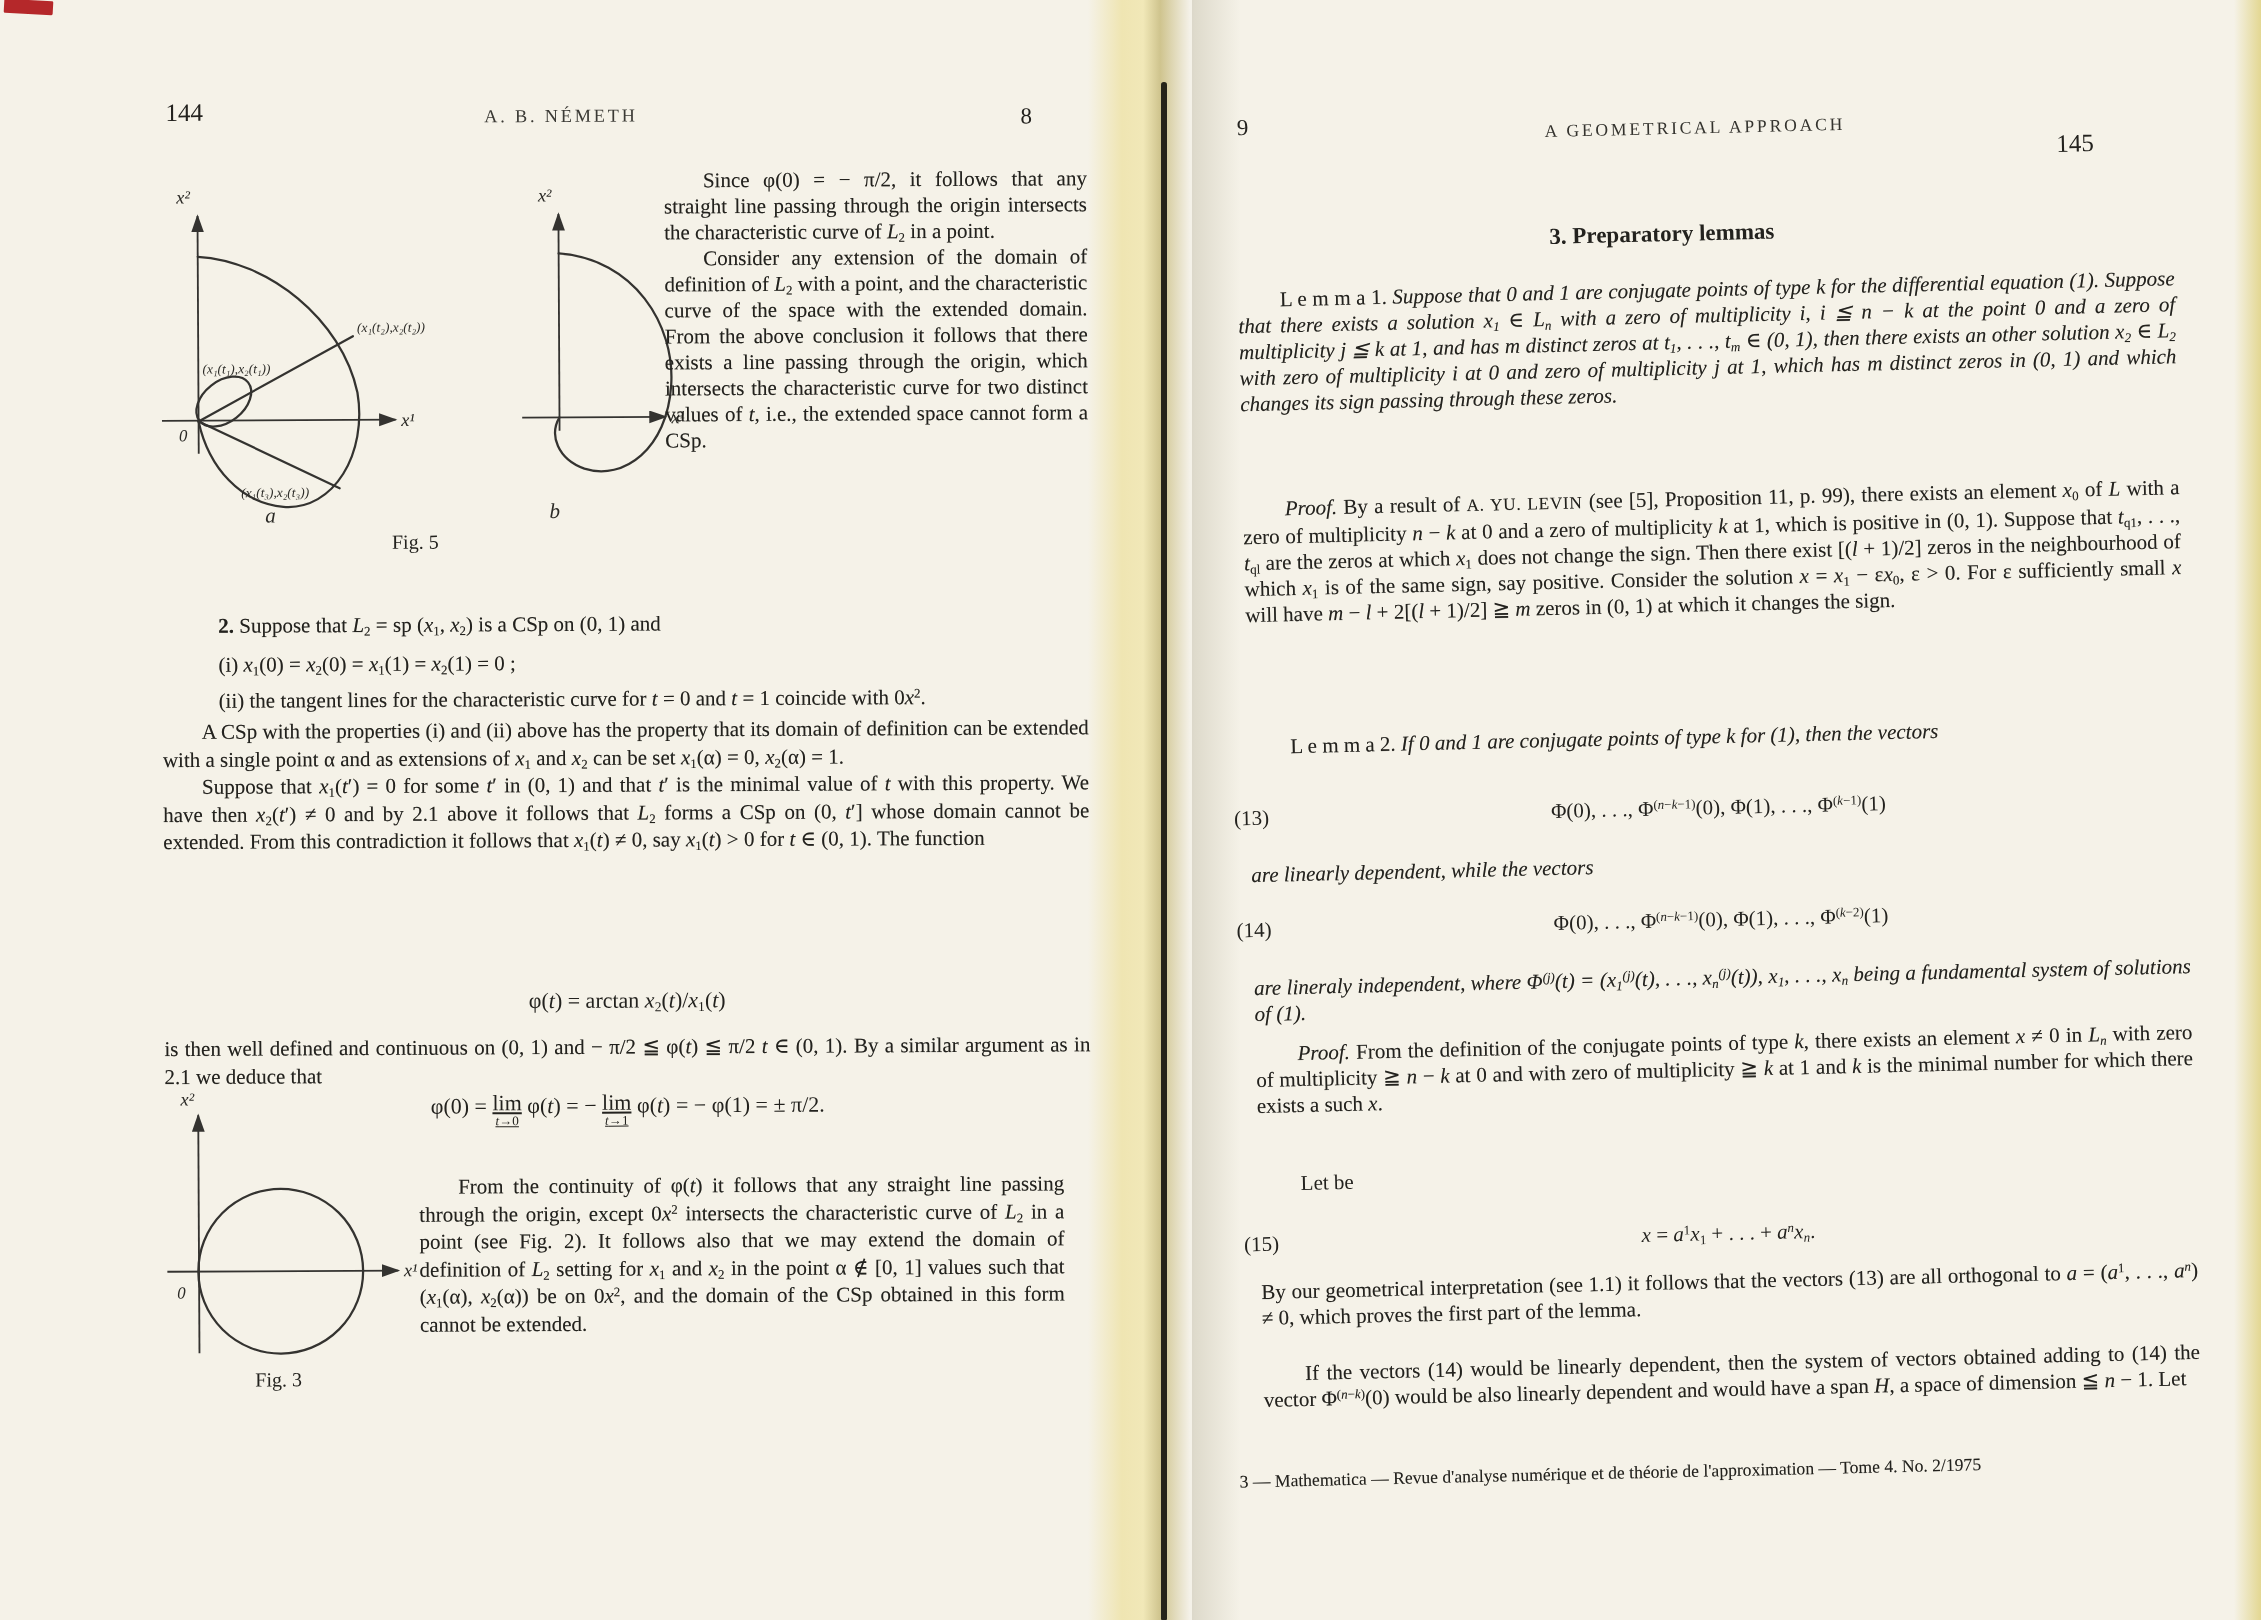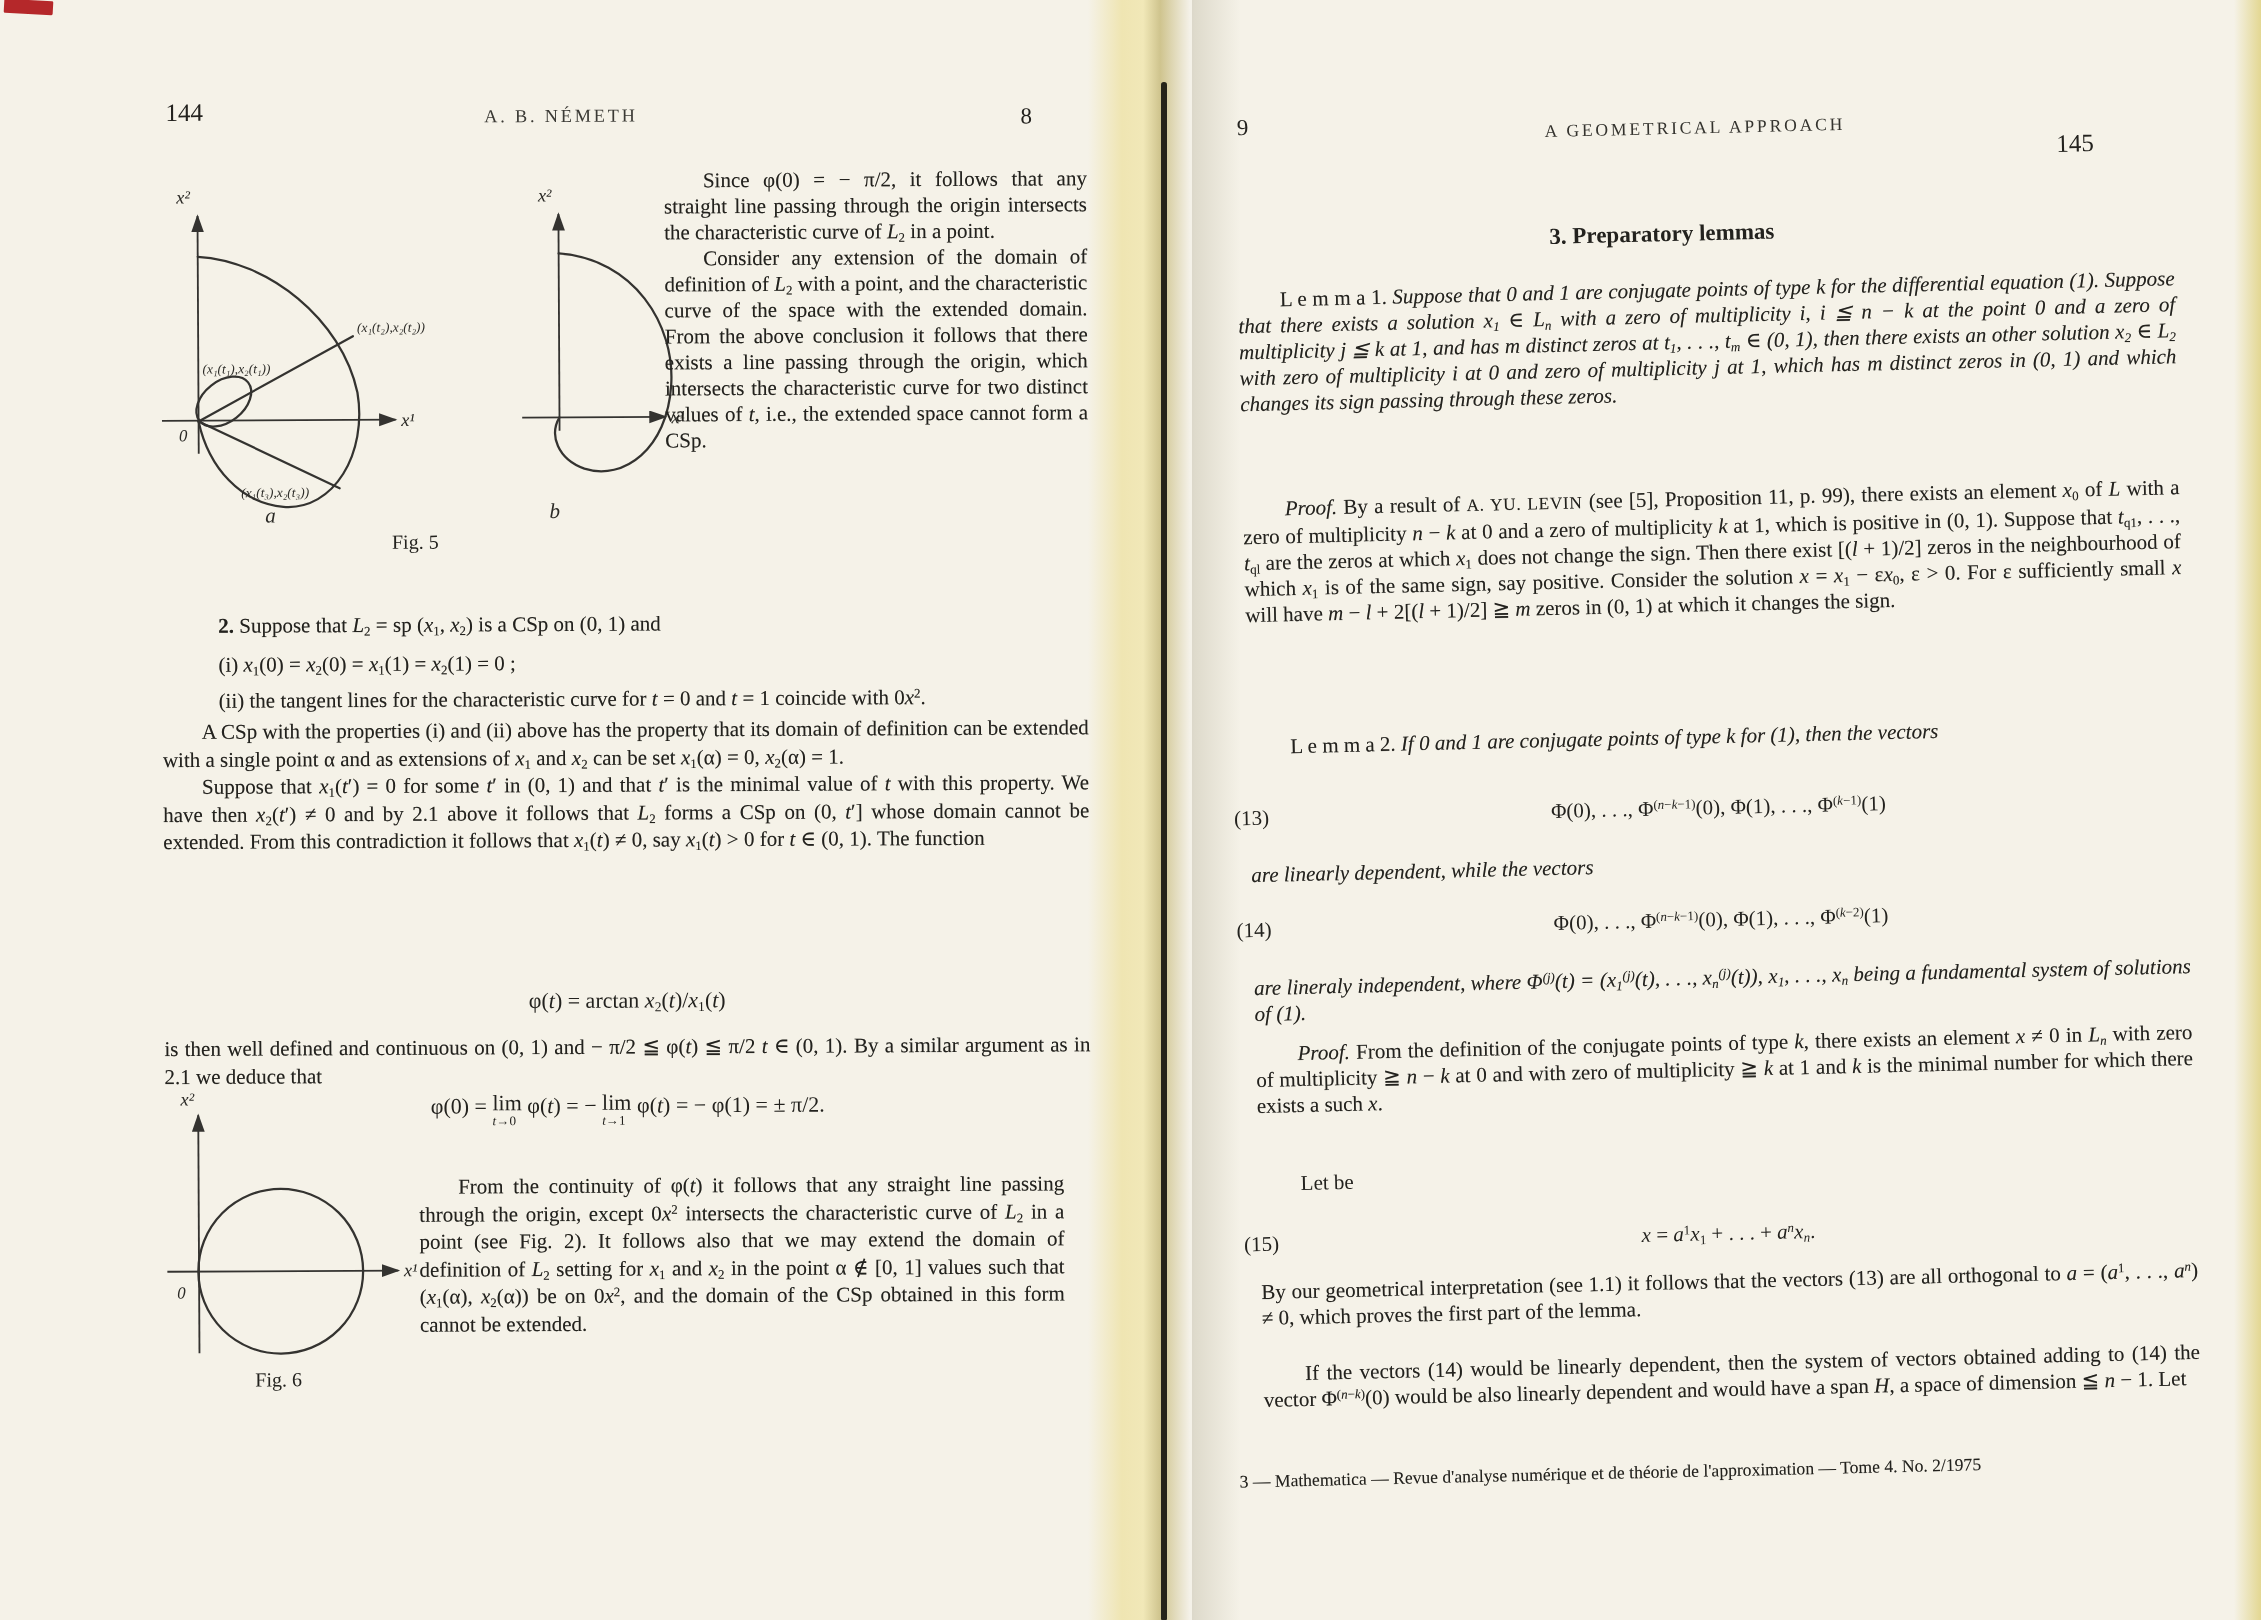--- a/index.html
+++ b/index.html
@@ -29,21 +29,21 @@
   .par{text-align:justify;font-size:21px;line-height:27.5px;text-shadow:0 0.2px 0.4px rgba(35,34,30,0.35);}
   .par-r{text-align:justify;font-size:21px;line-height:26px;text-shadow:0 0.2px 0.4px rgba(35,34,30,0.35);}
   .ind{text-indent:39px;}
   .ind2{text-indent:56px;}
   .ital{font-style:italic;}
   sub{font-size:0.62em;vertical-align:-0.28em;line-height:0;}
   sup{font-size:0.62em;vertical-align:0.5em;line-height:0;}
   .sc{font-size:0.82em;letter-spacing:0.7px;}
   .lemma-label{font-style:normal;}
   .proof-label{font-style:italic;}
-  .limwrap{display:inline-block;text-align:left;vertical-align:-0.55em;}
+  .limwrap{display:inline-block;text-align:center;vertical-align:-0.55em;text-decoration:underline;}
   .limword{display:block;line-height:0.95;}
   .limsub{display:block;font-size:0.6em;line-height:1.05;}
   
   .lp-pagenum{left:168px;top:97px;font-size:25px;}
   .lp-head{left:317px;top:106px;width:493px;text-align:center;font-size:18.3px;letter-spacing:2.8px;color:#3b3a35;}
   .lp-sheet{left:1023px;top:106px;font-size:23px;}
   .rp-sheet{left:70px;top:104px;font-size:23px;}
   .rp-head{left:197px;top:117px;width:662px;text-align:center;font-size:17.6px;letter-spacing:2.8px;color:#34332e;}
   .rp-pagenum{left:889px;top:138px;font-size:25px;}
   .rp-title{left:225px;top:220px;width:535px;text-align:center;font-size:23px;font-weight:bold;}
@@ -160,21 +160,21 @@
         <path d="M0,0 L10,3.5 L0,7 Z" fill="#343330"></path>
       </marker>
     </defs>
     <line class="axis" x1="137" y1="374" x2="137" y2="36" marker-end="url(#m2)"></line>
     <line class="axis" x1="92" y1="258" x2="420" y2="258" marker-end="url(#m2)"></line>
     <circle class="stroke" cx="253" cy="258" r="117"></circle>
     <text class="svgtxt ax" x="112" y="22">x²</text>
     <text class="svgtxt ax" x="428" y="266">x¹</text>
     <text class="svgtxt olab" x="106" y="296">0</text>
   </svg>
-  <div class="abs fig2-cap">Fig. 6</div>
+  <div class="abs fig2-cap">Fig. 3</div>
 
   <div class="abs p-cont">
     <p class="par ind" style="margin:0;">From the continuity of φ(<i>t</i>) it follows that any straight line passing through the origin, except 0<i>x</i><sup>2</sup> intersects the characteristic curve of <i>L</i><sub>2</sub> in a point (see Fig. 2). It follows also that we may extend the domain of definition of <i>L</i><sub>2</sub> setting for <i>x</i><sub>1</sub> and <i>x</i><sub>2</sub> in the point α ∉ [0, 1] values such that (<i>x</i><sub>1</sub>(α), <i>x</i><sub>2</sub>(α)) be on 0<i>x</i><sup>2</sup>, and the domain of the CSp obtained in this form cannot be extended.</p>
   </div>
 
  </div>
 </div>
 
 <div class="abs page-right">
  <div class="rp-rot">

